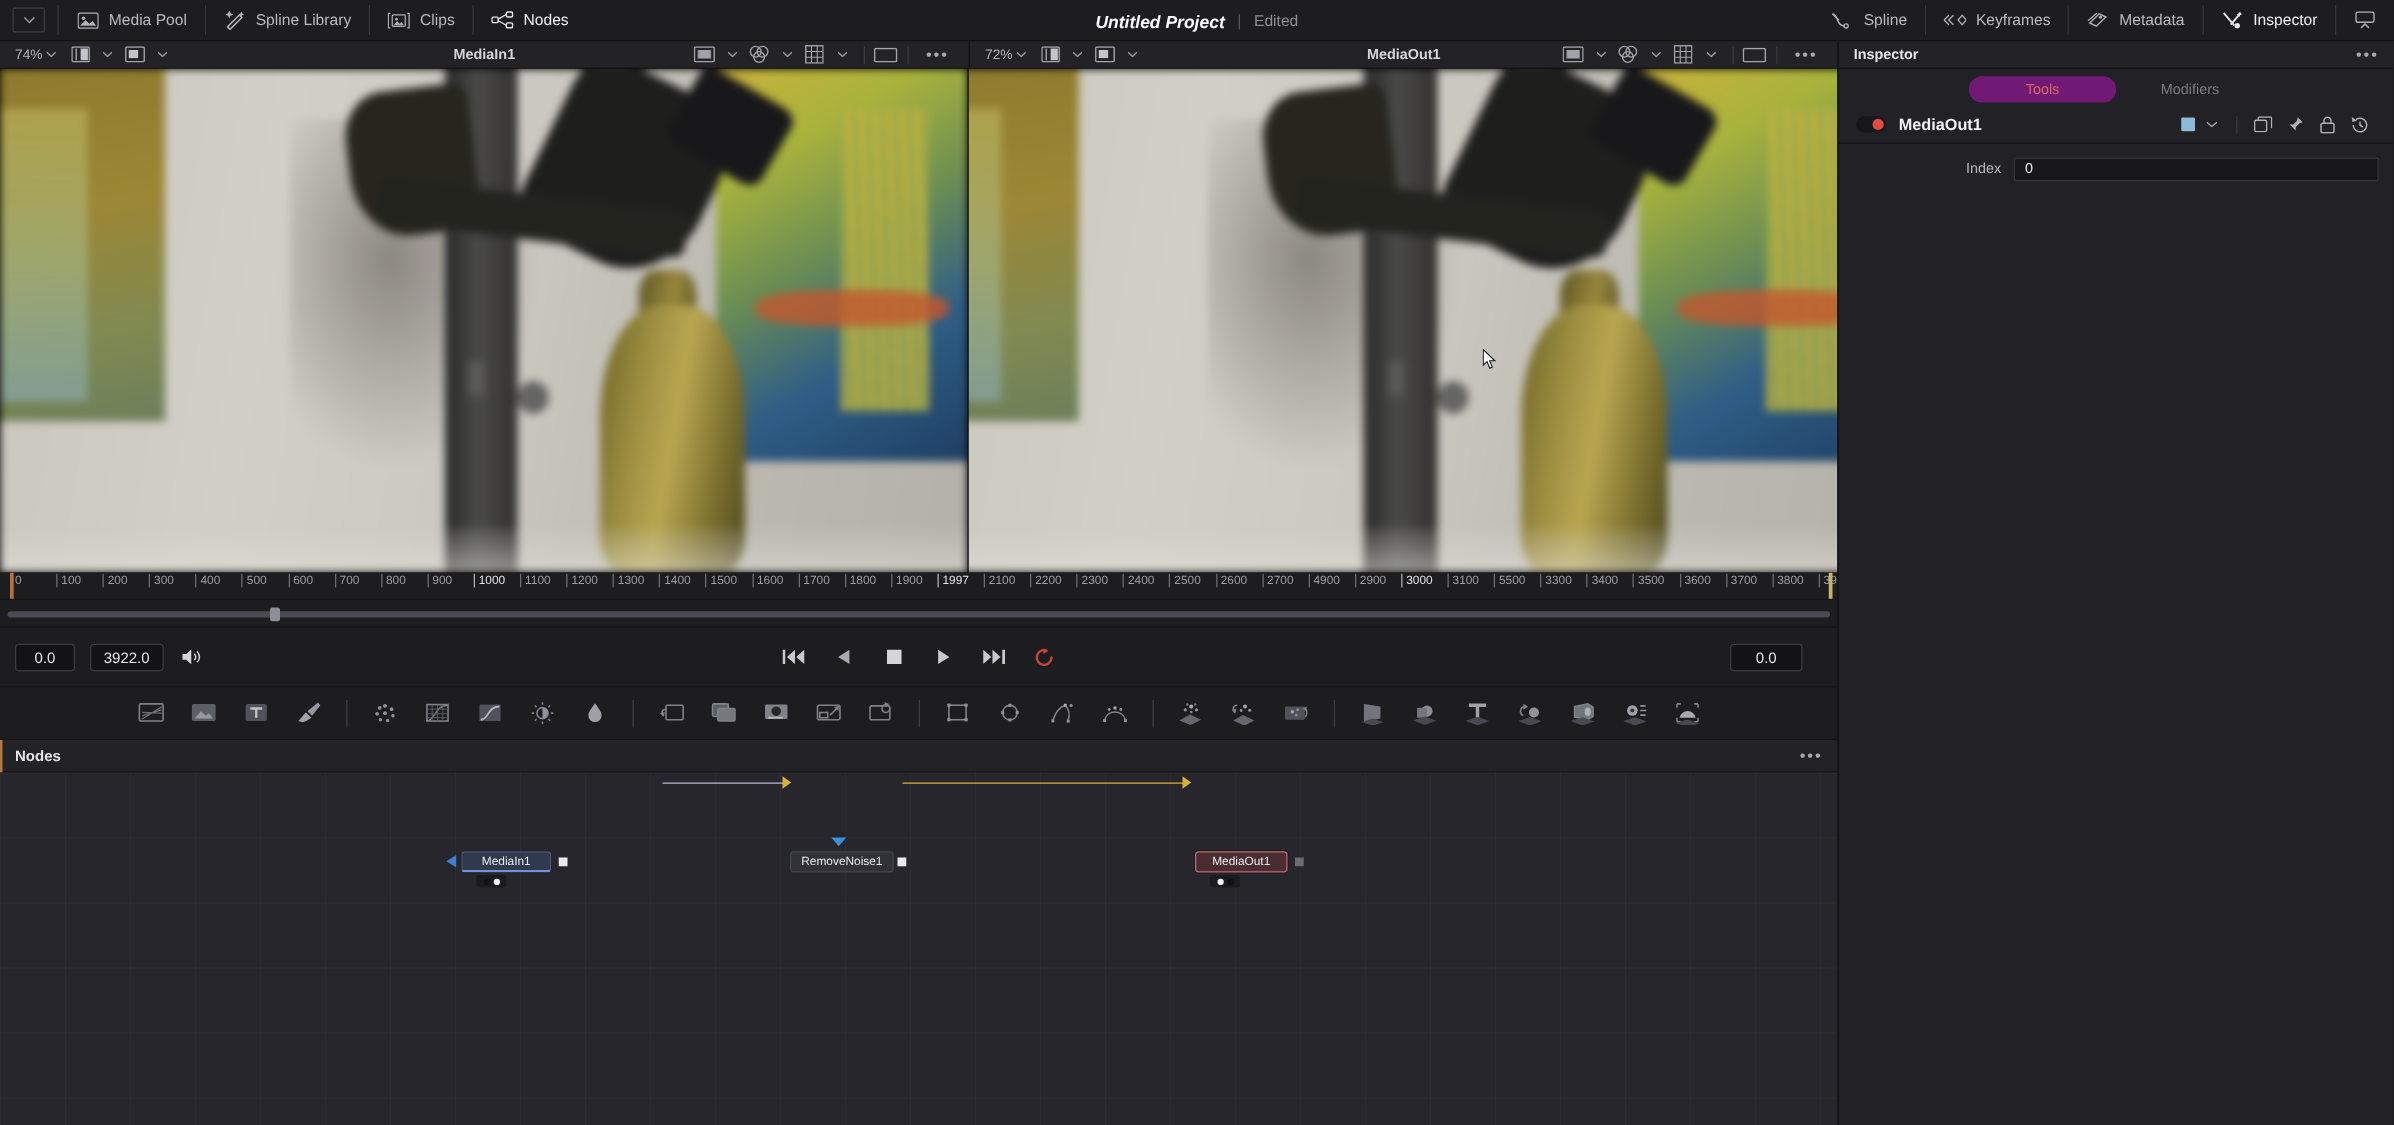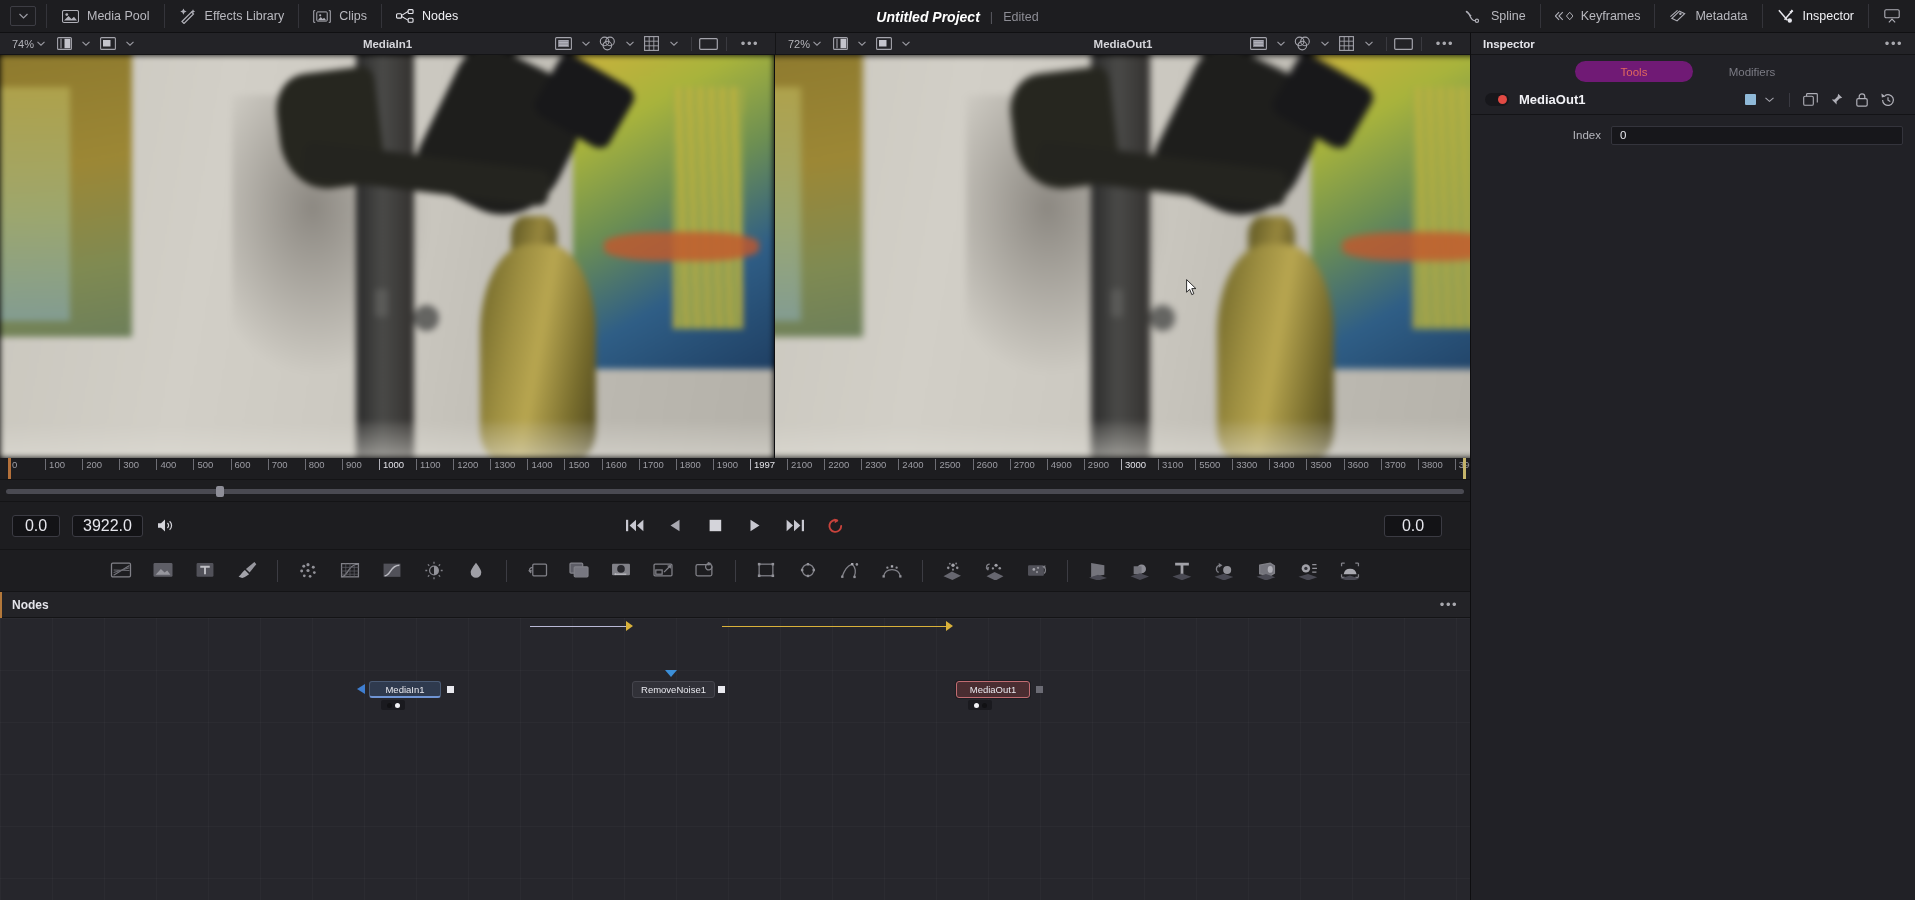--- a/index.html
+++ b/index.html
@@ -122,21 +122,21 @@
 
   
   #transport {
     position: absolute; left: 0; top: 502px; width: 1470px; height: 48px;
     background: #1d1d20; display: flex; align-items: center; border-bottom: 1px solid #141416;
   }
   .tfield {
     height: 22px; min-width: 48px; padding: 0 10px; margin-left: 12px;
     background: #131316; border: 1px solid #3b3b43; border-radius: 3px;
     display: flex; align-items: center; justify-content: center;
-    font-size: 16px; color: #e6e6ec;
+    font-size: 12px; color: #e6e6ec;
   }
   #audio-icon { margin-left: 14px; display: flex; align-items: center; }
   #transport-center {
     position: absolute; left: 0; right: 0; display: flex; align-items: center;
     justify-content: center; gap: 20px; pointer-events: none;
   }
   #transport-center > * { pointer-events: auto; }
   .tbtn { width: 20px; height: 20px; display: flex; align-items: center; justify-content: center; }
   #transport-right { margin-left: auto; margin-right: 28px; display: flex; }
   #transport-right .tfield { min-width: 58px; }
@@ -260,21 +260,21 @@
   <div class="tb-sep"></div>
 
   <div class="tb-item">
     <span class="ic">
       <svg width="18" height="16" viewBox="0 0 18 16">
           <path d="M3 13.5 L12.5 4 L14.5 6 L5 15.5 Z" fill="none" stroke="#b0b0b8" stroke-width="1.2"></path>
           <path d="M2 2 L3.4 5 L6.4 6.4 L3.4 7.8 L2 10.8 L0.6 7.8 L-2.4 6.4 L0.6 5 Z" transform="translate(3,-1) scale(.72)" fill="#b0b0b8"></path>
           <path d="M14 1.2 L14.7 2.7 L16.2 3.4 L14.7 4.1 L14 5.6 L13.3 4.1 L11.8 3.4 L13.3 2.7 Z" fill="#b0b0b8"></path>
         </svg>
     </span>
-    <span>Effects Library</span>
+    <span>Spline Library</span>
   </div>
   <div class="tb-sep"></div>
 
   <div class="tb-item">
     <span class="ic">
       <svg width="20" height="15" viewBox="0 0 20 15">
           <path d="M2.5 1 L0.8 1 L0.8 14 L2.5 14" fill="none" stroke="#b0b0b8" stroke-width="1.1"></path>
           <path d="M17.5 1 L19.2 1 L19.2 14 L17.5 14" fill="none" stroke="#b0b0b8" stroke-width="1.1"></path>
           <rect x="4.2" y="2.4" width="11.6" height="10.2" rx="1" fill="none" stroke="#b0b0b8" stroke-width="1.1"></rect>
           <circle cx="8" cy="6.2" r="1.2" fill="#b0b0b8"></circle>

